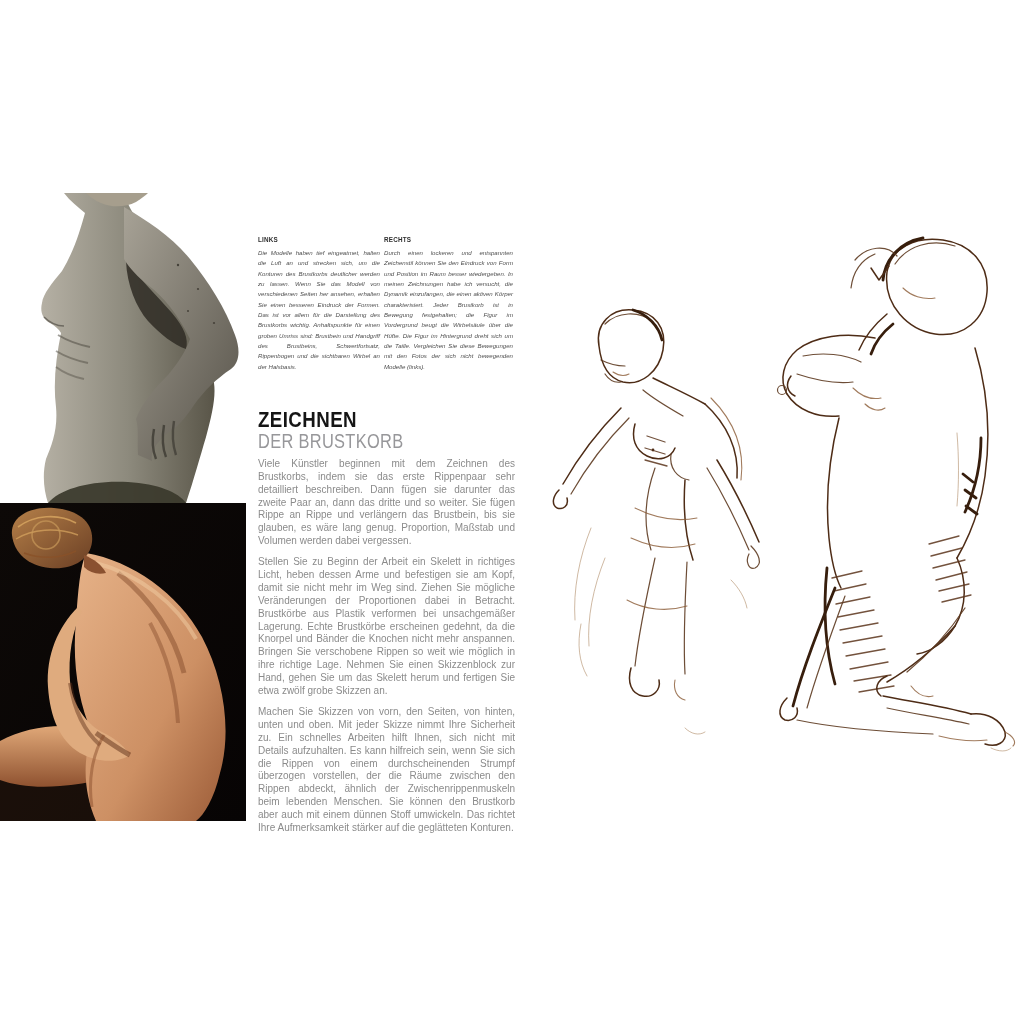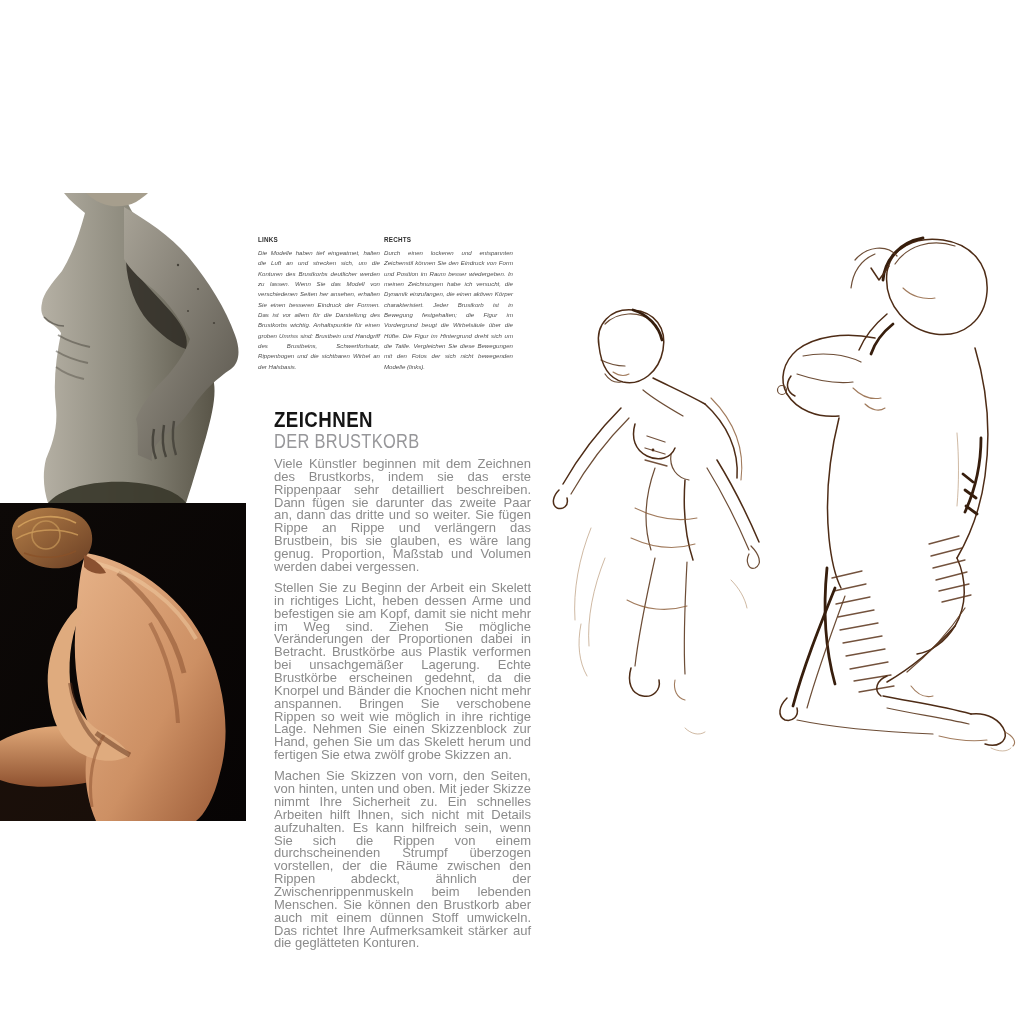--- a/index.html
+++ b/index.html
@@ -16,31 +16,31 @@
   .sketch       { position:absolute; left:535px; top:228px; }
 
   
   .caption { position:absolute; top:236px; }
   .caption-left  { left:258px; width:122px; }
   .caption-right { left:384px; width:129px; }
   .cap-label { font-size:6.3px; font-weight:bold; color:#2d2d2d; letter-spacing:.2px; margin-bottom:5px; }
   .cap-text  { font-size:6.1px; line-height:10.35px; font-style:italic; color:#4e4e4e; text-align:justify; }
 
   
-  .article { position:absolute; left:274px; top:410px; width:257px; }
+  .article { position:absolute; left:258px; top:410px; width:257px; }
   .article h1 {
     margin:0; font-size:22px; line-height:20px; font-weight:800; color:#151515;
     letter-spacing:.5px; display:inline-block; transform:scaleX(.85); transform-origin:left center; white-space:nowrap;
   }
   .article h2 {
     margin:0 0 7px 0; font-size:20px; line-height:20px; font-weight:400; color:#97979a;
     letter-spacing:.4px; display:inline-block; transform:scaleX(.82); transform-origin:left center; white-space:nowrap;
   }
   .article .body-col { width:257px; }
-  .article p { margin:0 0 8.5px 0; font-size:13px; line-height:12.85px; color:#8b8b8b; text-align:justify; }
+  .article p { margin:0 0 8.5px 0; font-size:10px; line-height:12.85px; color:#8b8b8b; text-align:justify; }
 
   
   .ink       { fill:none; stroke:#4e2c16; stroke-width:1.5; stroke-linecap:round; stroke-linejoin:round; }
   .ink-med   { fill:none; stroke:#5d3a20; stroke-width:1.2; stroke-linecap:round; stroke-linejoin:round; opacity:.9; }
   .ink-light { fill:none; stroke:#8a5a35; stroke-width:1.1; stroke-linecap:round; stroke-linejoin:round; opacity:.8; }
   .ink-faint { fill:none; stroke:#a88058; stroke-width:1;   stroke-linecap:round; stroke-linejoin:round; opacity:.55; }
   .ink-heavy { fill:none; stroke:#371e0d; stroke-width:2.8; stroke-linecap:round; stroke-linejoin:round; }
   .ink-hatch { fill:none; stroke:#5a341b; stroke-width:1.3; stroke-linecap:round; opacity:.85; }
 </style>
 </head>

